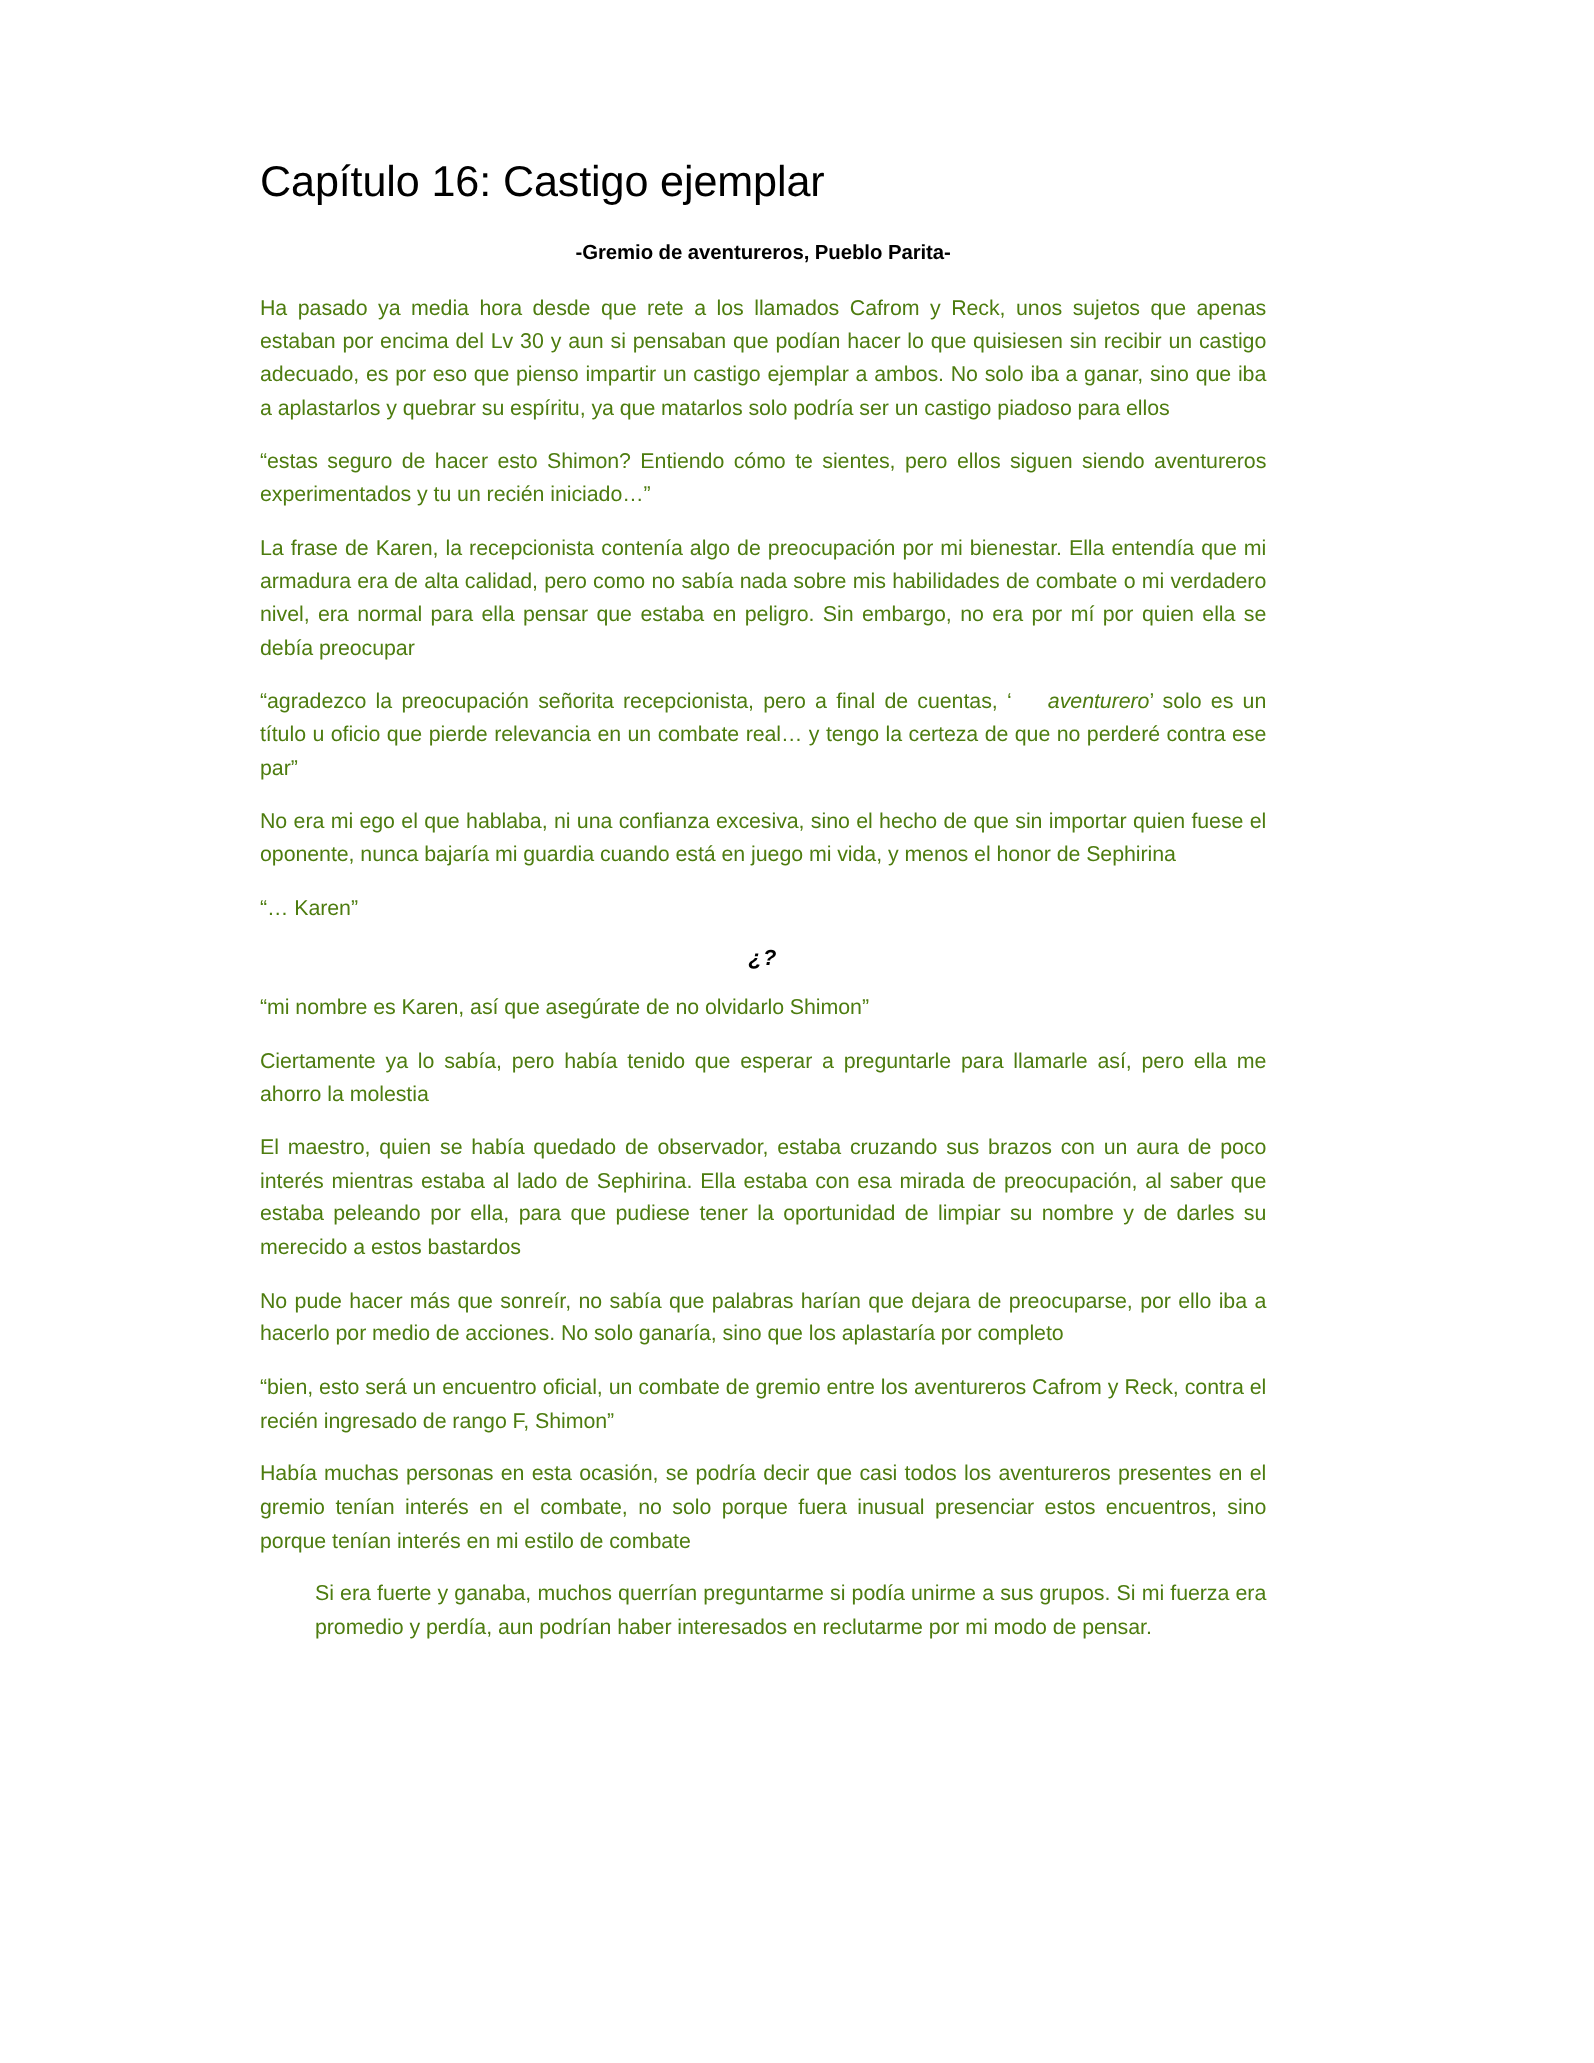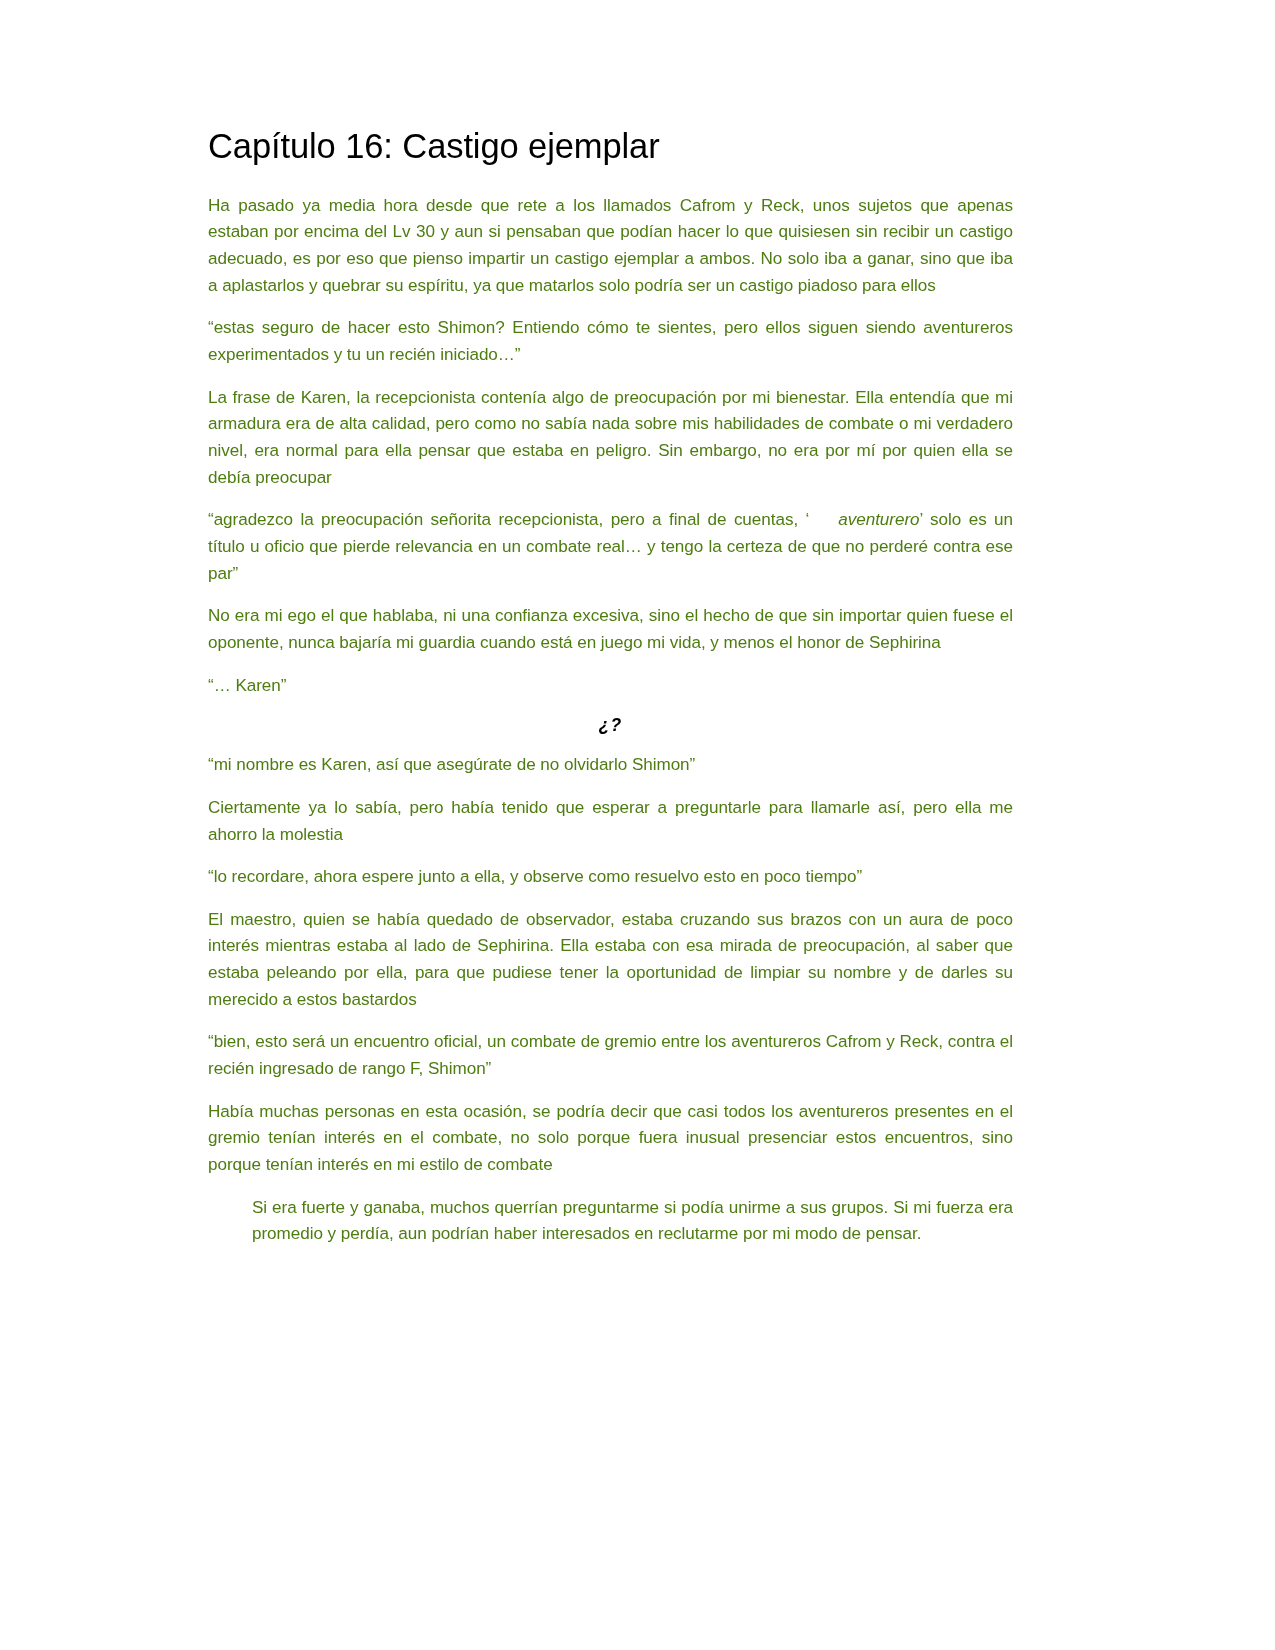--- a/index.html
+++ b/index.html
@@ -83,36 +83,37 @@
   }
 </style>
 </head>
 <body>
 
 <div class="page">
   <div class="content">
 
     <h1 class="doc-title">Capítulo 16: Castigo ejemplar</h1>
 
+    <div class="subtitle">-Gremio de aventureros, Pueblo Parita-</div>
 
     <p class="para">Ha pasado ya media hora desde que rete a los llamados Cafrom y Reck, unos sujetos que apenas estaban por encima del Lv 30 y aun si pensaban que podían hacer lo que quisiesen sin recibir un castigo adecuado, es por eso que pienso impartir un castigo ejemplar a ambos. No solo iba a ganar, sino que iba a aplastarlos y quebrar su espíritu, ya que matarlos solo podría ser un castigo piadoso para ellos</p>
     <p class="para">“estas seguro de hacer esto Shimon? Entiendo cómo te sientes, pero ellos siguen siendo aventureros experimentados y tu un recién iniciado…”</p>
     <p class="para">La frase de Karen, la recepcionista contenía algo de preocupación por mi bienestar. Ella entendía que mi armadura era de alta calidad, pero como no sabía nada sobre mis habilidades de combate o mi verdadero nivel, era normal para ella pensar que estaba en peligro. Sin embargo, no era por mí por quien ella se debía preocupar</p>
 
     <p class="para">
       <span>“agradezco la preocupación señorita recepcionista, pero a final de cuentas, ‘</span><span class="em-word">aventurero</span><span>’ solo es un título u oficio que pierde relevancia en un combate real… y tengo la certeza de que no perderé contra ese par”</span>
     </p>
 
     <p class="para">No era mi ego el que hablaba, ni una confianza excesiva, sino el hecho de que sin importar quien fuese el oponente, nunca bajaría mi guardia cuando está en juego mi vida, y menos el honor de Sephirina</p>
     <p class="para">“… Karen”</p>
 
     <div class="interjection">¿?</div>
 
     <p class="para">“mi nombre es Karen, así que asegúrate de no olvidarlo Shimon”</p>
     <p class="para">Ciertamente ya lo sabía, pero había tenido que esperar a preguntarle para llamarle así, pero ella me ahorro la molestia</p>
-    <p class="para">“lo recordare, ahora espere junto a ella, y observe como resuelvo esto en poco tiempo”</p>
     <p class="para">El maestro, quien se había quedado de observador, estaba cruzando sus brazos con un aura de poco interés mientras estaba al lado de Sephirina. Ella estaba con esa mirada de preocupación, al saber que estaba peleando por ella, para que pudiese tener la oportunidad de limpiar su nombre y de darles su merecido a estos bastardos</p>
+    <p class="para">No pude hacer más que sonreír, no sabía que palabras harían que dejara de preocuparse, por ello iba a hacerlo por medio de acciones. No solo ganaría, sino que los aplastaría por completo</p>
     <p class="para">“bien, esto será un encuentro oficial, un combate de gremio entre los aventureros Cafrom y Reck, contra el recién ingresado de rango F, Shimon”</p>
     <p class="para">Había muchas personas en esta ocasión, se podría decir que casi todos los aventureros presentes en el gremio tenían interés en el combate, no solo porque fuera inusual presenciar estos encuentros, sino porque tenían interés en mi estilo de combate</p>
     <p class="para last">Si era fuerte y ganaba, muchos querrían preguntarme si podía unirme a sus grupos. Si mi fuerza era promedio y perdía, aun podrían haber interesados en reclutarme por mi modo de pensar.</p>
 
   </div>
 </div>
 
 </body></html>

